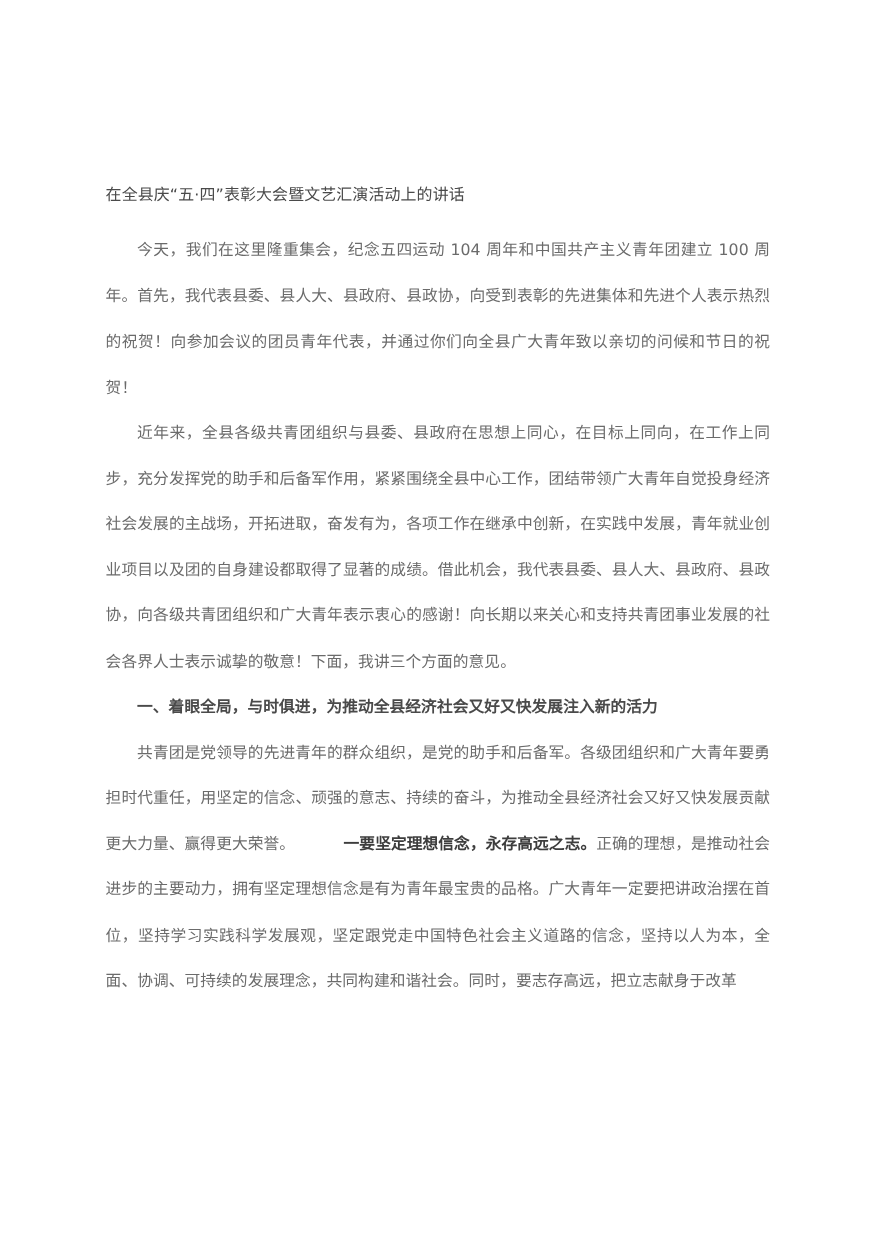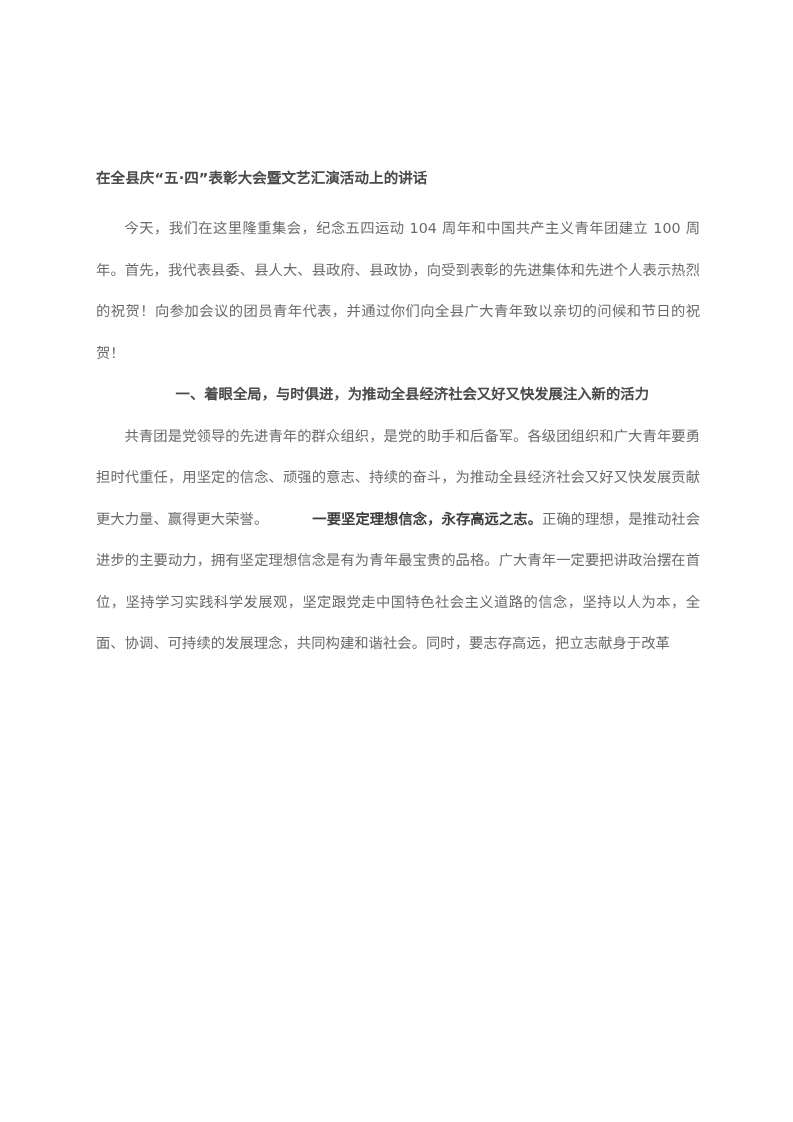--- a/index.html
+++ b/index.html
@@ -20,21 +20,21 @@
     box-sizing: border-box;
   }
   .doc-body {
     position: absolute;
     left: 96px;
     top: 166px;
     width: 604px;
   }
   .doc-title {
     font-size: 14.5px;
-    font-weight: bold;
+    font-weight: normal;
     color: #4a4a4a;
     line-height: 24px;
     letter-spacing: 0.1px;
     margin: 0 0 18px 0;
     white-space: nowrap;
   }
   .para {
     font-size: 14.3px;
     color: #6b6b6b;
     line-height: 41.5px;
@@ -51,40 +51,40 @@
     text-indent: 0.55em;
   }
   .heading {
     font-size: 14.3px;
     font-weight: bold;
     color: #4a4a4a;
     line-height: 41.5px;
     margin: 0;
     text-indent: 2em;
     letter-spacing: 0.05px;
-    text-align: center;
   }
   .para b, .para strong {
     font-weight: bold;
     color: #3d3d3d;
     margin-left: 44px;
   }
 </style>
 </head>
 <body>
 
 <div class="page">
 
   <div class="doc-body">
 
     <h1 class="doc-title">在全县庆“五·四”表彰大会暨文艺汇演活动上的讲话</h1>
 
 
     <p class="para indent">今天，我们在这里隆重集会，纪念五四运动 104 周年和中国共产主义青年团建立 100 周年。首先，我代表县委、县人大、县政府、县政协，向受到表彰的先进集体和先进个人表示热烈的祝贺！向参加会议的团员青年代表，并通过你们向全县广大青年致以亲切的问候和节日的祝贺！</p>
 
+    <p class="para indent">近年来，全县各级共青团组织与县委、县政府在思想上同心，在目标上同向，在工作上同步，充分发挥党的助手和后备军作用，紧紧围绕全县中心工作，团结带领广大青年自觉投身经济社会发展的主战场，开拓进取，奋发有为，各项工作在继承中创新，在实践中发展，青年就业创业项目以及团的自身建设都取得了显著的成绩。借此机会，我代表县委、县人大、县政府、县政协，向各级共青团组织和广大青年表示衷心的感谢！向长期以来关心和支持共青团事业发展的社会各界人士表示诚挚的敬意！下面，我讲三个方面的意见。</p>
 
     <p class="heading">一、着眼全局，与时俱进，为推动全县经济社会又好又快发展注入新的活力</p>
 
     <p class="para indent"><span>共青团是党领导的先进青年的群众组织，是党的助手和后备军。各级团组织和广大青年要勇担时代重任，用坚定的信念、顽强的意志、持续的奋斗，为推动全县经济社会又好又快发展贡献更大力量、赢得更大荣誉。</span><b>一要坚定理想信念，永存高远之志。</b><span>正确的理想，是推动社会进步的主要动力，拥有坚定理想信念是有为青年最宝贵的品格。广大青年一定要把讲政治摆在首位，坚持学习实践科学发展观，坚定跟党走中国特色社会主义道路的信念，坚持以人为本，全面、协调、可持续的发展理念，共同构建和谐社会。同时，要志存高远，把立志献身于改革</span></p>
 
   </div>
 
 </div>
 
 </body></html>

